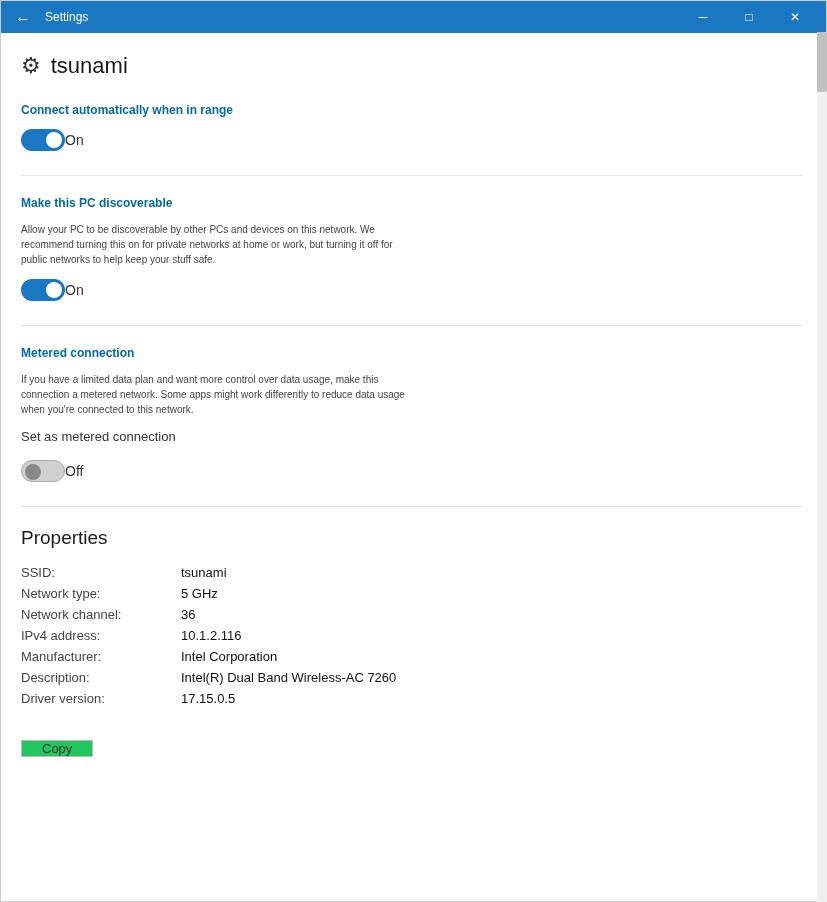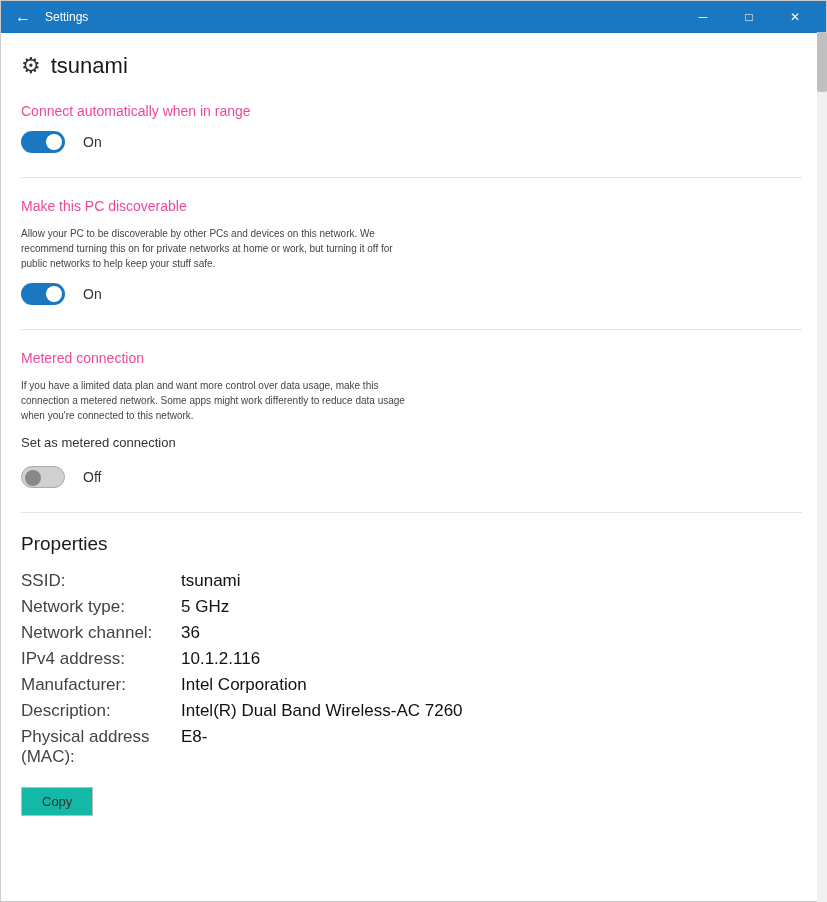--- a/index.html
+++ b/index.html
@@ -86,38 +86,38 @@
       font-size: 22px;
       font-weight: 300;
       color: #1a1a1a;
     }
 
     .section {
       margin-bottom: 24px;
     }
 
     .section-title {
-      font-size: 14px;
-      font-weight: 400;
-      color: #ec4899;
+      font-size: 12px;
+      font-weight: 700;
+      color: #0369a1;
       margin-bottom: 12px;
     }
 
     .section-description {
       font-size: 10px;
       color: #444;
       line-height: 1.5;
       margin-bottom: 12px;
       max-width: 390px;
     }
 
     .toggle-row {
       display: flex;
       align-items: center;
-      gap: 18px;
+      gap: 0;
       margin-bottom: 8px;
     }
 
     .toggle {
       position: relative;
       width: 44px;
       height: 22px;
       cursor: pointer;
     }
 
@@ -186,37 +186,37 @@
     .properties-title {
       font-size: 19px;
       font-weight: 300;
       color: #1a1a1a;
       margin-bottom: 16px;
     }
 
     .property-row {
       display: flex;
       margin-bottom: 6px;
-      font-size: 17px;
+      font-size: 13px;
     }
 
     .property-key {
       color: #444;
       width: 160px;
       flex-shrink: 0;
     }
 
     .property-value {
       color: #111;
     }
 
     .copy-btn {
-      margin-top: 14px;
-      padding: 6px 20px;
-      background: #14b8a6;
+      margin-top: 28px;
+      padding: 0 20px;
+      background: #22c55e;
       border: 1px solid #bbb;
       font-size: 13px;
       cursor: pointer;
       color: #333;
     }
 
     .scrollbar {
       position: absolute;
       right: 0;
       top: 32px;
@@ -328,22 +328,22 @@
         </div>
         <div class="property-row">
           <span class="property-key">Manufacturer:</span>
           <span class="property-value">Intel Corporation</span>
         </div>
         <div class="property-row">
           <span class="property-key">Description:</span>
           <span class="property-value">Intel(R) Dual Band Wireless-AC 7260</span>
         </div>
         <div class="property-row">
-          <span class="property-key">Physical address (MAC):</span>
-          <span class="property-value">E8-</span>
+          <span class="property-key">Driver version:</span>
+          <span class="property-value">17.15.0.5</span>
         </div>
 
         <button class="copy-btn">Copy</button>
       </div>
 
     </div>
   </div>
 
   <div class="scrollbar">
     <div class="scrollbar-thumb"></div>

